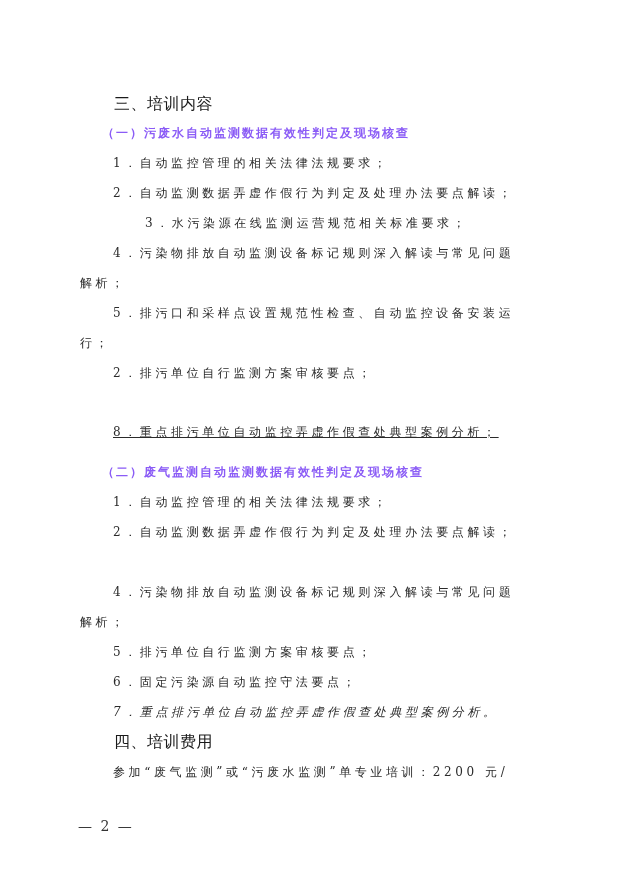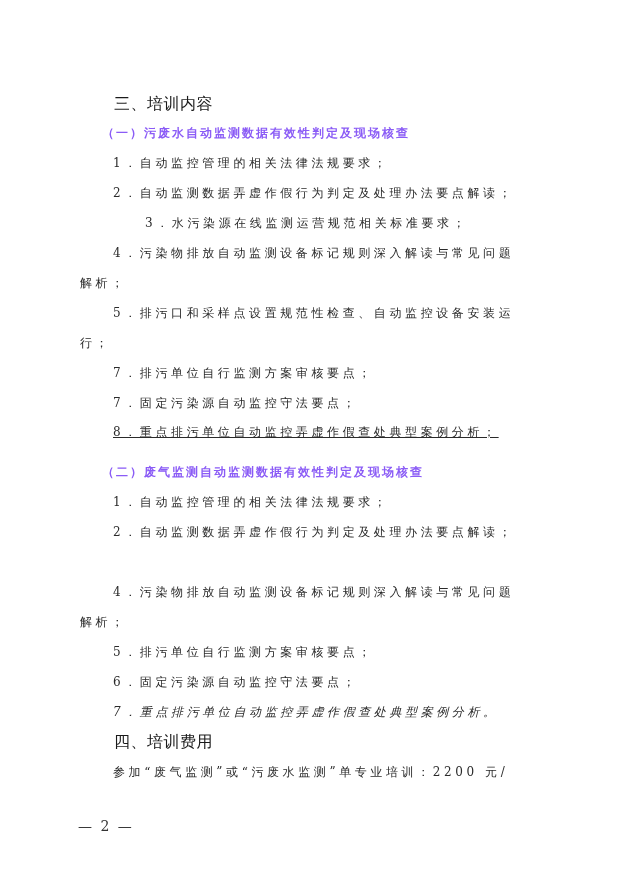--- a/index.html
+++ b/index.html
@@ -64,22 +64,21 @@
 
   <div class="line subheading" style="top:123px;">（一）污废水自动监测数据有效性判定及现场核查</div>
 
   <div class="line ind" style="top:153px;">1．自动监控管理的相关法律法规要求；</div>
   <div class="line ind" style="top:183px;">2．自动监测数据弄虚作假行为判定及处理办法要点解读；</div>
   <div class="line ind" style="top:213px;margin-left:32px;">3．水污染源在线监测运营规范相关标准要求；</div>
   <div class="line ind" style="top:243px;">4．污染物排放自动监测设备标记规则深入解读与常见问题</div>
   <div class="line noind" style="top:273px;">解析；</div>
   <div class="line ind" style="top:303px;">5．排污口和采样点设置规范性检查、自动监控设备安装运</div>
   <div class="line noind" style="top:333px;">行；</div>
-  <div class="line ind" style="top:363px;">7．排污单位自行监测方案审核要点；</div>
-  <div class="line ind" style="top:393px;">7．固定污染源自动监控守法要点；</div>
+  <div class="line ind" style="top:363px;">2．排污单位自行监测方案审核要点；</div>
   <div class="line ind" style="top:422px;text-decoration:underline;">8．重点排污单位自动监控弄虚作假查处典型案例分析；</div>
 
   <div class="line subheading" style="top:462px;">（二）废气监测自动监测数据有效性判定及现场核查</div>
 
   <div class="line ind" style="top:492px;">1．自动监控管理的相关法律法规要求；</div>
   <div class="line ind" style="top:522px;">2．自动监测数据弄虚作假行为判定及处理办法要点解读；</div>
   <div class="line ind" style="top:582px;">4．污染物排放自动监测设备标记规则深入解读与常见问题</div>
   <div class="line noind" style="top:612px;">解析；</div>
   <div class="line ind" style="top:642px;">5．排污单位自行监测方案审核要点；</div>
   <div class="line ind" style="top:672px;">6．固定污染源自动监控守法要点；</div>

